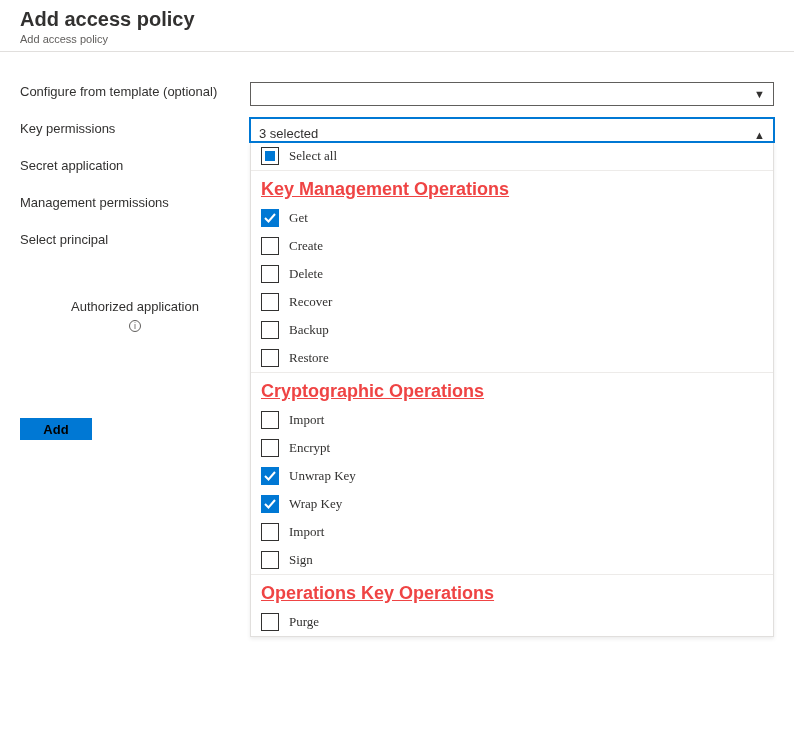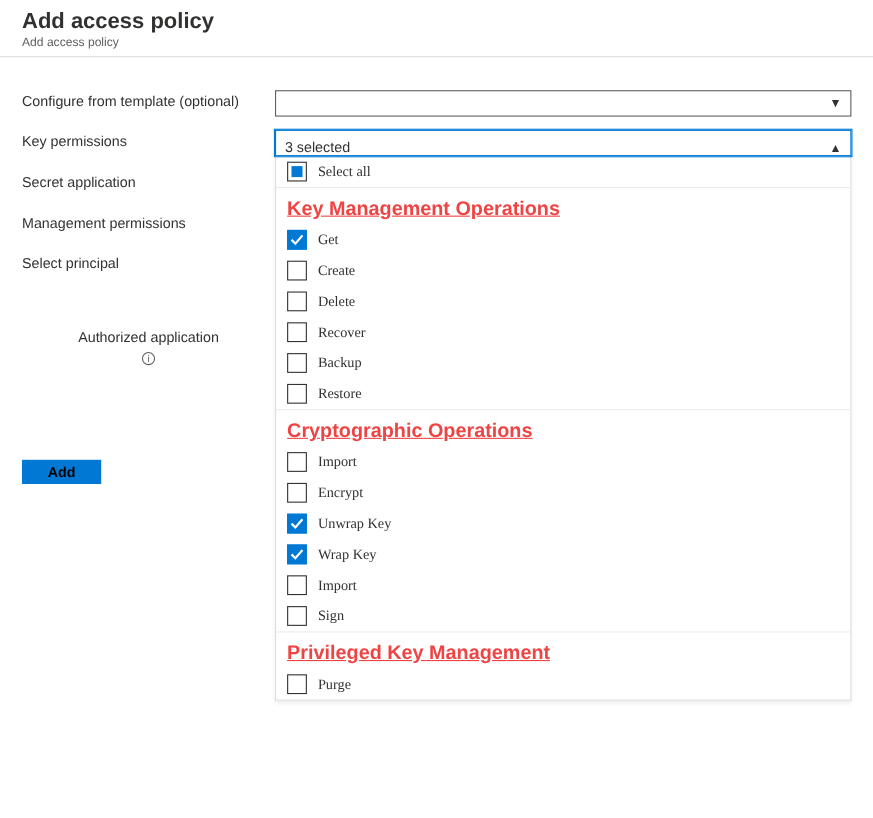--- a/index.html
+++ b/index.html
@@ -222,20 +222,20 @@
           <span>Wrap Key</span>
         </div>
         <div class="dd-item">
           <span class="checkbox"></span>
           <span>Import</span>
         </div>
         <div class="dd-item">
           <span class="checkbox"></span>
           <span>Sign</span>
         </div>
-        <div class="dd-section">Privileged Key Management</div>
+        <div class="dd-section">Operations Key Operations</div>
         <div class="dd-item">
           <span class="checkbox"></span>
           <span>Purge</span>
         </div>
       </div>
   </div>
 </div>
 
 </body></html>

